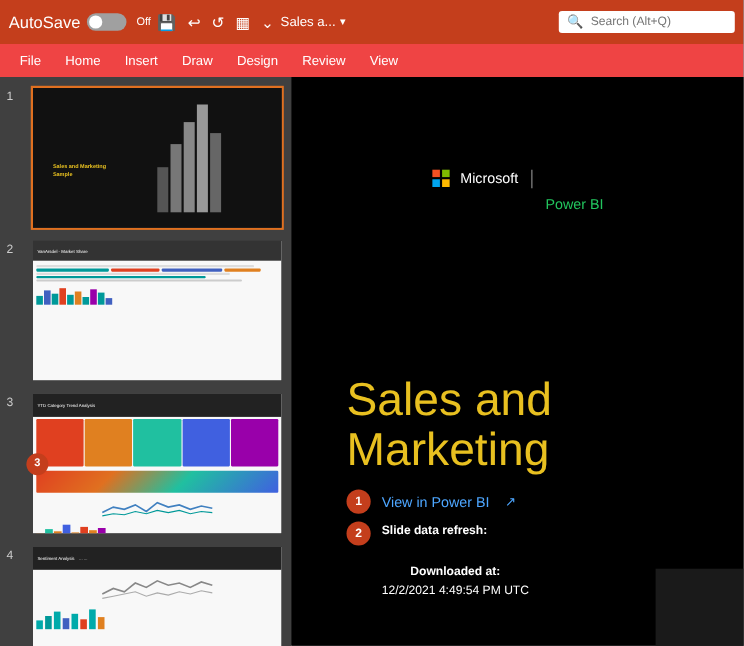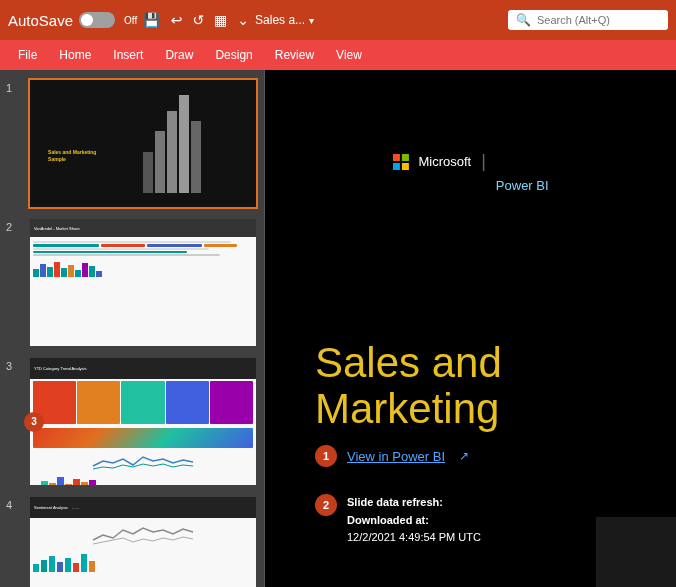--- a/index.html
+++ b/index.html
@@ -195,21 +195,20 @@
     .ms-badge-circle {
       width: 22px; height: 22px;
       background: #c43e1c;
       border-radius: 50%;
       display: flex; align-items: center; justify-content: center;
       color: white; font-size: 11px; font-weight: bold;
     }
     .ms-view-link {
       color: #4da6ff;
       font-size: 13px;
-      text-decoration: underline;
       cursor: pointer;
     }
     .ms-link-arrow { color: #4da6ff; margin-left: 4px; }
 
     .ms-badge-2 {
       position: absolute;
       bottom: 40px;
       left: 50px;
       display: flex;
       align-items: flex-start;
@@ -431,40 +430,40 @@
         <span style="display:inline-flex;gap:2px;align-items:center;">
           <svg width="16" height="16" viewBox="0 0 16 16">
             <rect x="0" y="0" width="7" height="7" fill="#f25022"></rect>
             <rect x="9" y="0" width="7" height="7" fill="#7fba00"></rect>
             <rect x="0" y="9" width="7" height="7" fill="#00a4ef"></rect>
             <rect x="9" y="9" width="7" height="7" fill="#ffb900"></rect>
           </svg>
         </span>
         <span style="color:white;font-size:13px;">Microsoft</span>
         <span style="color:#666;font-size:18px;">|</span>
-        <span style="color:#7dd3fc;font-size:13px;margin-top:48px;">Power BI</span>
+        <span style="color:#22c55e;font-size:13px;margin-top:48px;">Power BI</span>
       </div>
 
       <div class="ms-slide-title">Sales and Marketing</div>
 
       <div class="ms-badge-1">
         <div class="ms-badge-circle">
           <span>1</span>
         </div>
         <span class="ms-view-link">View in Power BI</span>
         <span class="ms-link-arrow">↗</span>
       </div>
 
       <div class="ms-badge-2">
         <div class="ms-badge-circle">
           <span>2</span>
         </div>
         <div class="ms-data-text">
           <strong>Slide data refresh:</strong>
-          <strong style="display:block;margin-top:0;">Downloaded at:</strong>
+          <strong style="display:block;margin-top:20px;text-align:center;">Downloaded at:</strong>
           <span>12/2/2021 4:49:54 PM UTC</span>
         </div>
       </div>
 
       <div class="ms-dark-corner"></div>
 
     </div>
   </div>
 
 </div>

